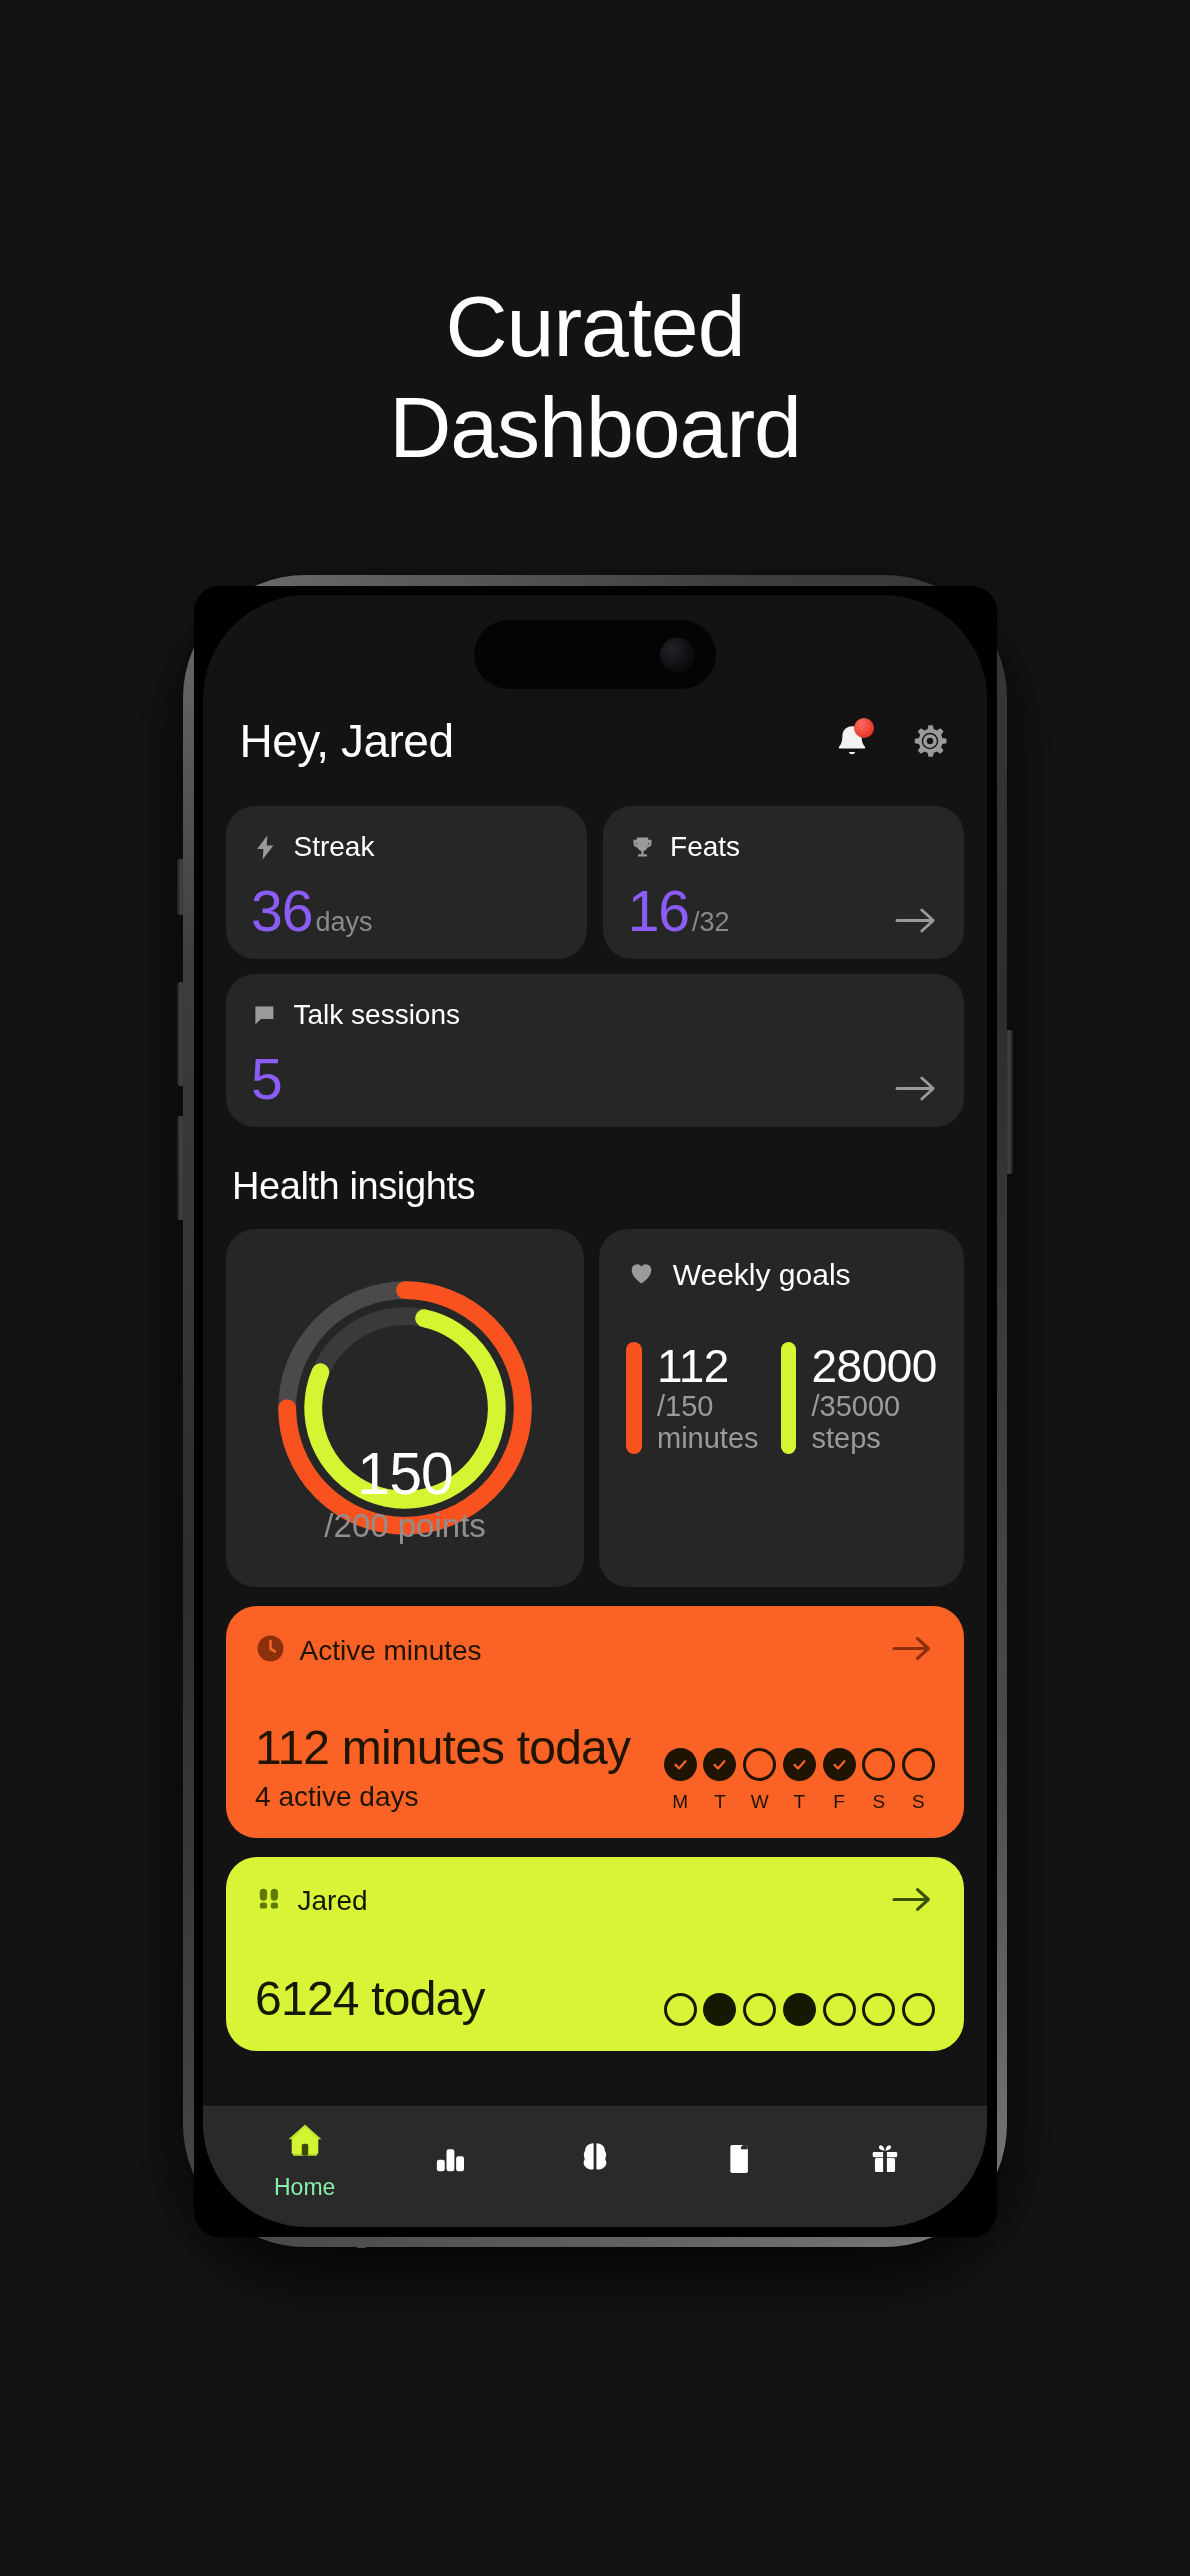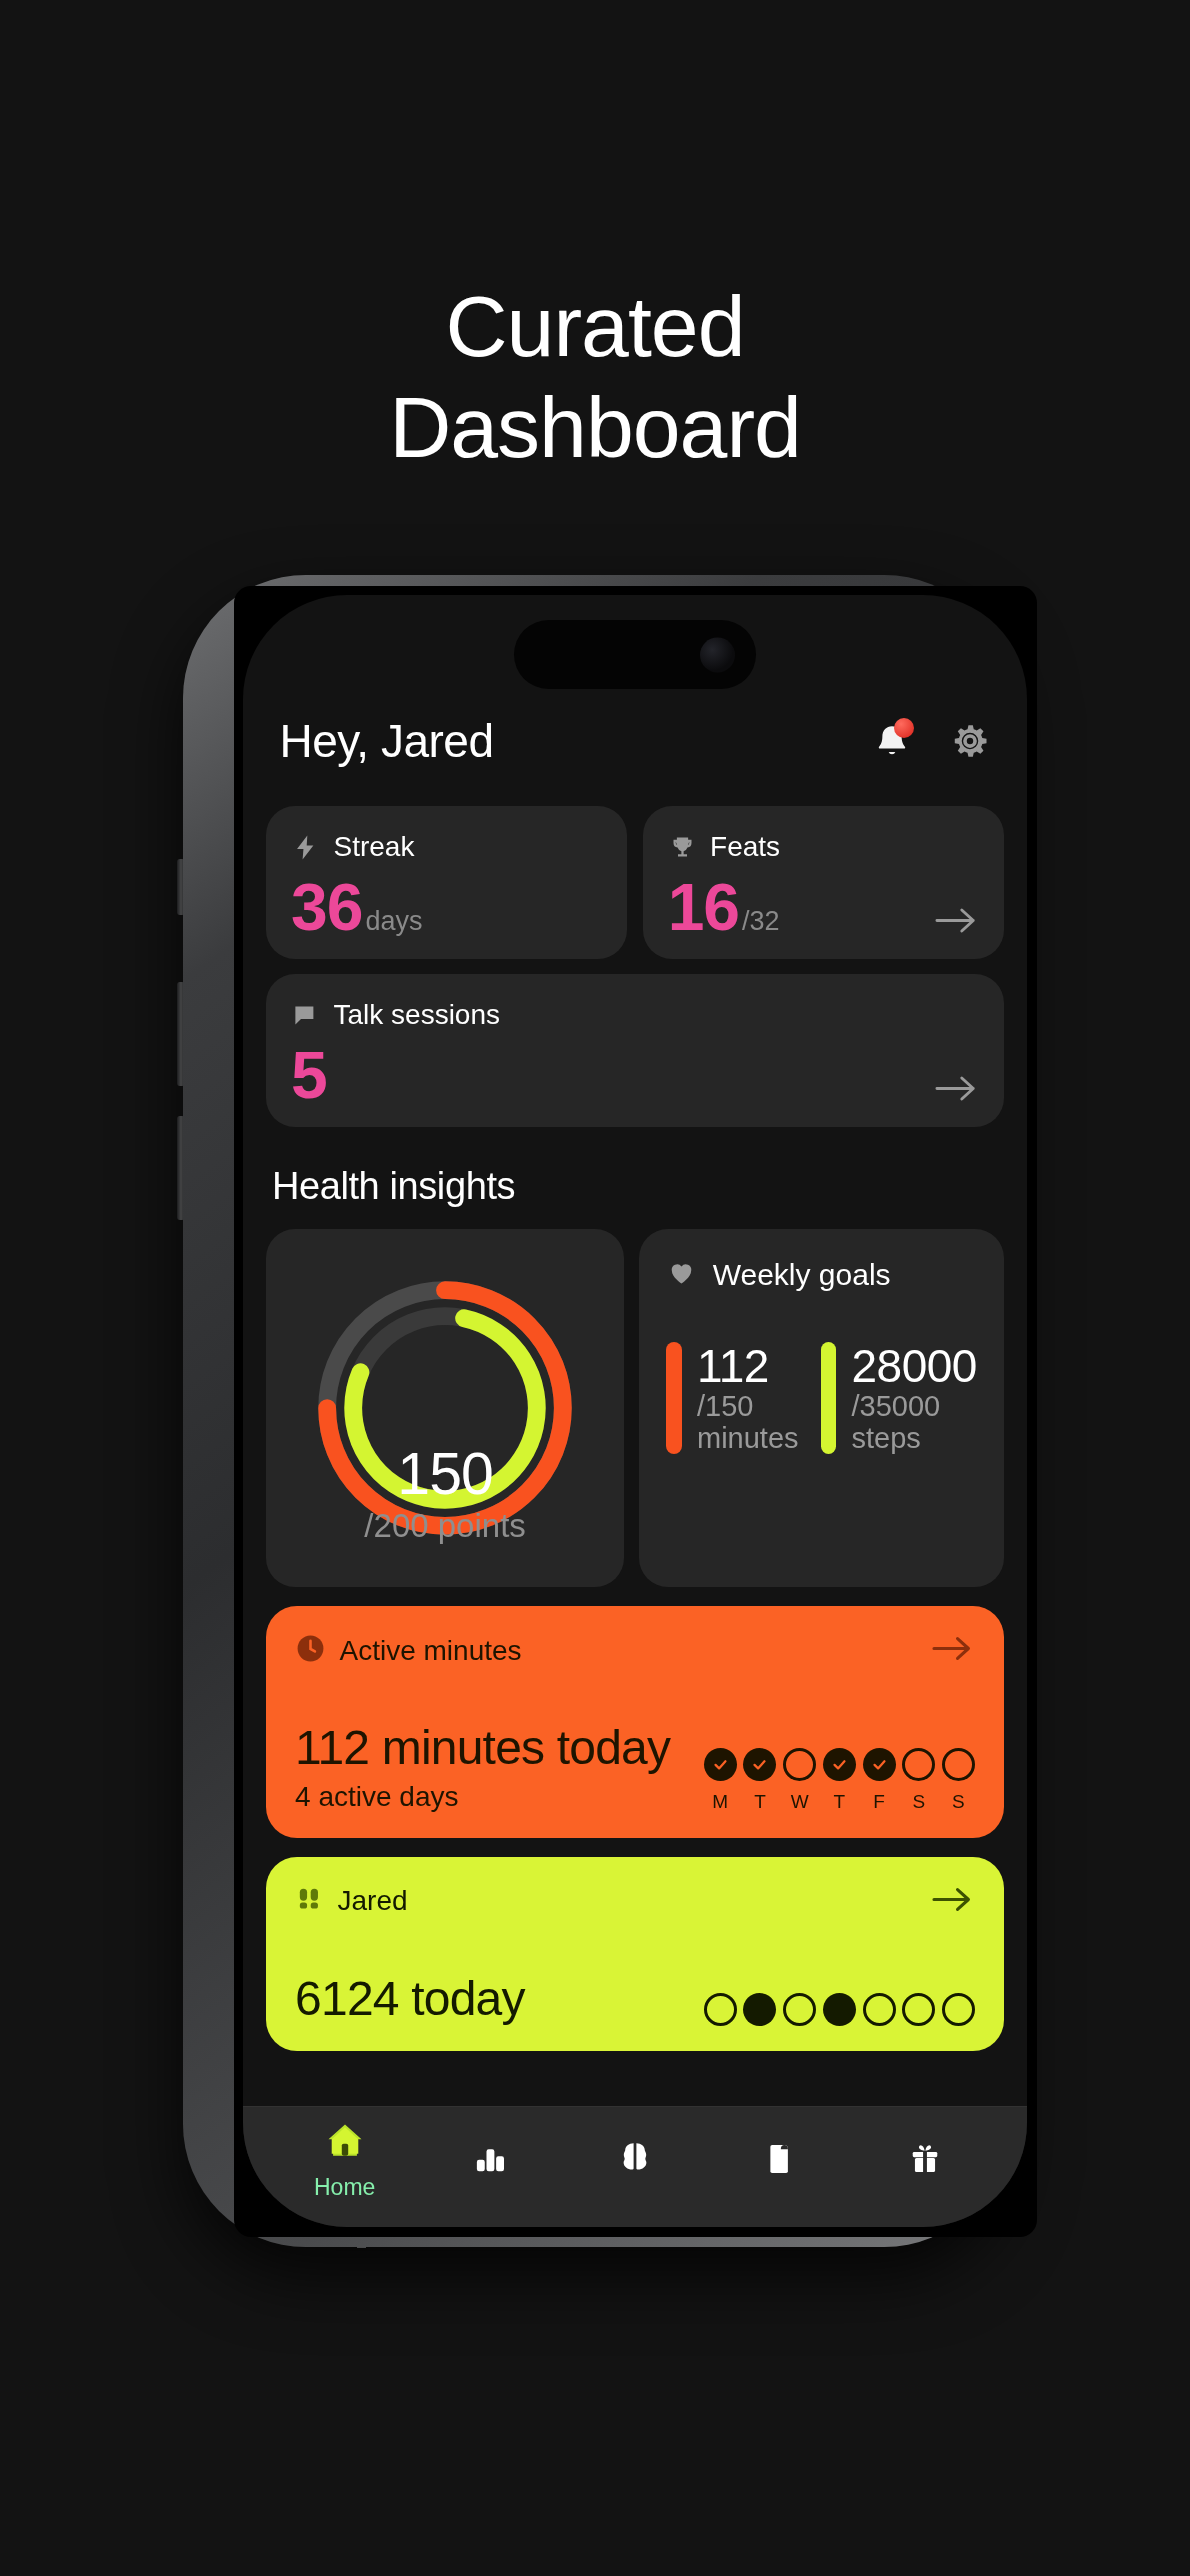--- a/index.html
+++ b/index.html
@@ -24,23 +24,22 @@
   .phone {
     position:absolute; left:183px; top:575px;
     width:824px; height:1672px;
     border-radius:123px;
     background:linear-gradient(145deg,#6f7072 0%,#3b3c3e 18%,#2c2d2f 45%,#4a4b4d 78%,#7a7b7d 100%);
     padding:10.5px;
     box-shadow:0 29px 67px rgba(0,0,0,.75);
   }
   .phone-inner {
     width:100%; height:100%;
-    border-radius:17px; background:#000;
+    border-radius:25px; background:#000;
     padding:9.6px;
-    margin-left:40px;
   }
   .screen {
     position:relative; width:100%; height:100%;
     border-radius:104px; background:#131313; overflow:hidden;
   }
   
   .btn-side {
     position:absolute; background:linear-gradient(90deg,#2a2b2d,#6a6b6d,#3a3b3d);
     border-radius:2.9px;
   }
@@ -84,21 +83,21 @@
   
   .stat-row { display:flex; gap:15.3px; margin-top:33px; }
   .card {
     background:#262626; border-radius:29px; position:relative;
   }
   .stat-card { flex:1; padding:25px 25px 23px 25px; height:153px; }
   .stat-head { display:flex; align-items:center; gap:13.4px; }
   .stat-head .ico { width:29px; height:29px; display:flex; align-items:center; justify-content:center; }
   .stat-label { color:#fff; font-size:28px; }
   .stat-val { position:absolute; left:25px; bottom:19px; display:flex; align-items:baseline; }
-  .stat-num { color:#ec4899; font-size:66px; font-weight:700; letter-spacing:-1px; line-height:1; }
+  .stat-num { color:#8b5cf6; font-size:57px; font-weight:400; letter-spacing:-1px; line-height:1; }
   .stat-sub { color:#8a8a8a; font-size:27px; margin-left:2.9px; }
   .card-arrow { position:absolute; right:25px; bottom:23px; width:44px; height:31px; }
 
   .wide-card { margin-top:15.3px; height:153px; padding:25px; position:relative; }
 
   .section-title { color:#fff; font-size:38px; margin:38px 0 21px 5.8px; letter-spacing:-0.4px; }
 
   
   .insight-row { display:flex; gap:15.3px; }
   .ring-card { width:auto; flex:0 0 358px; height:358px; display:flex; align-items:center; justify-content:center; }

